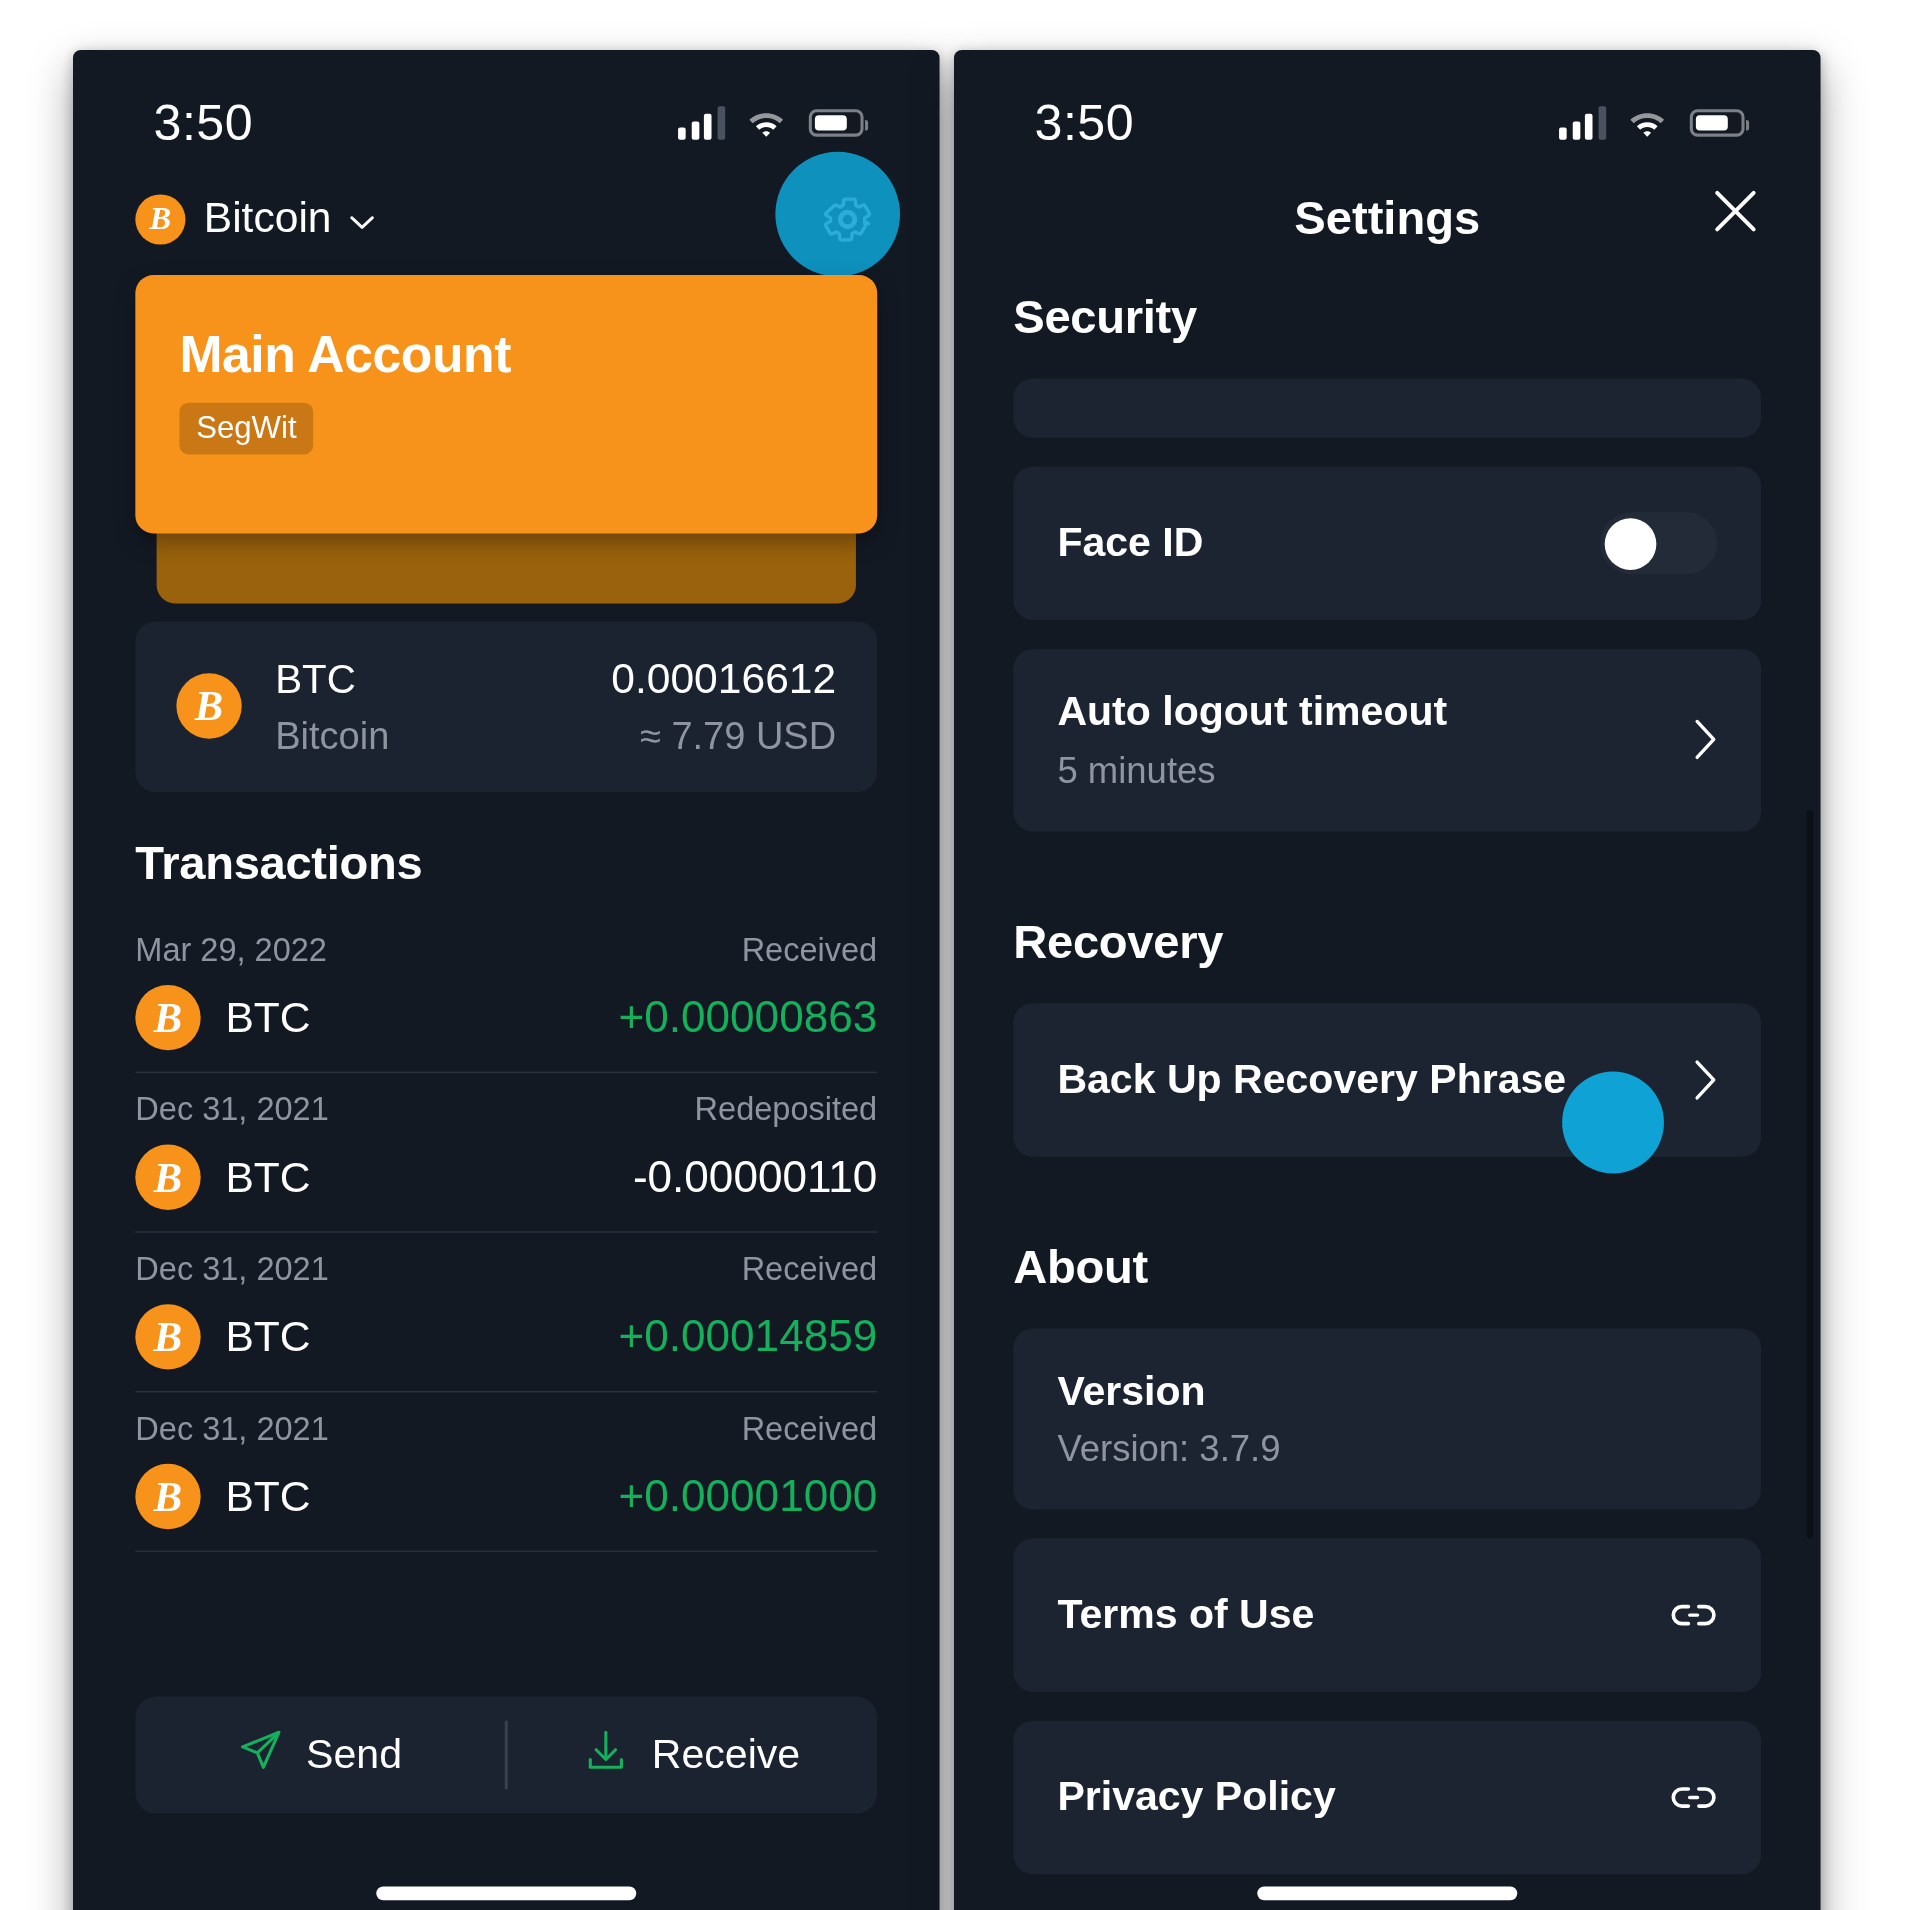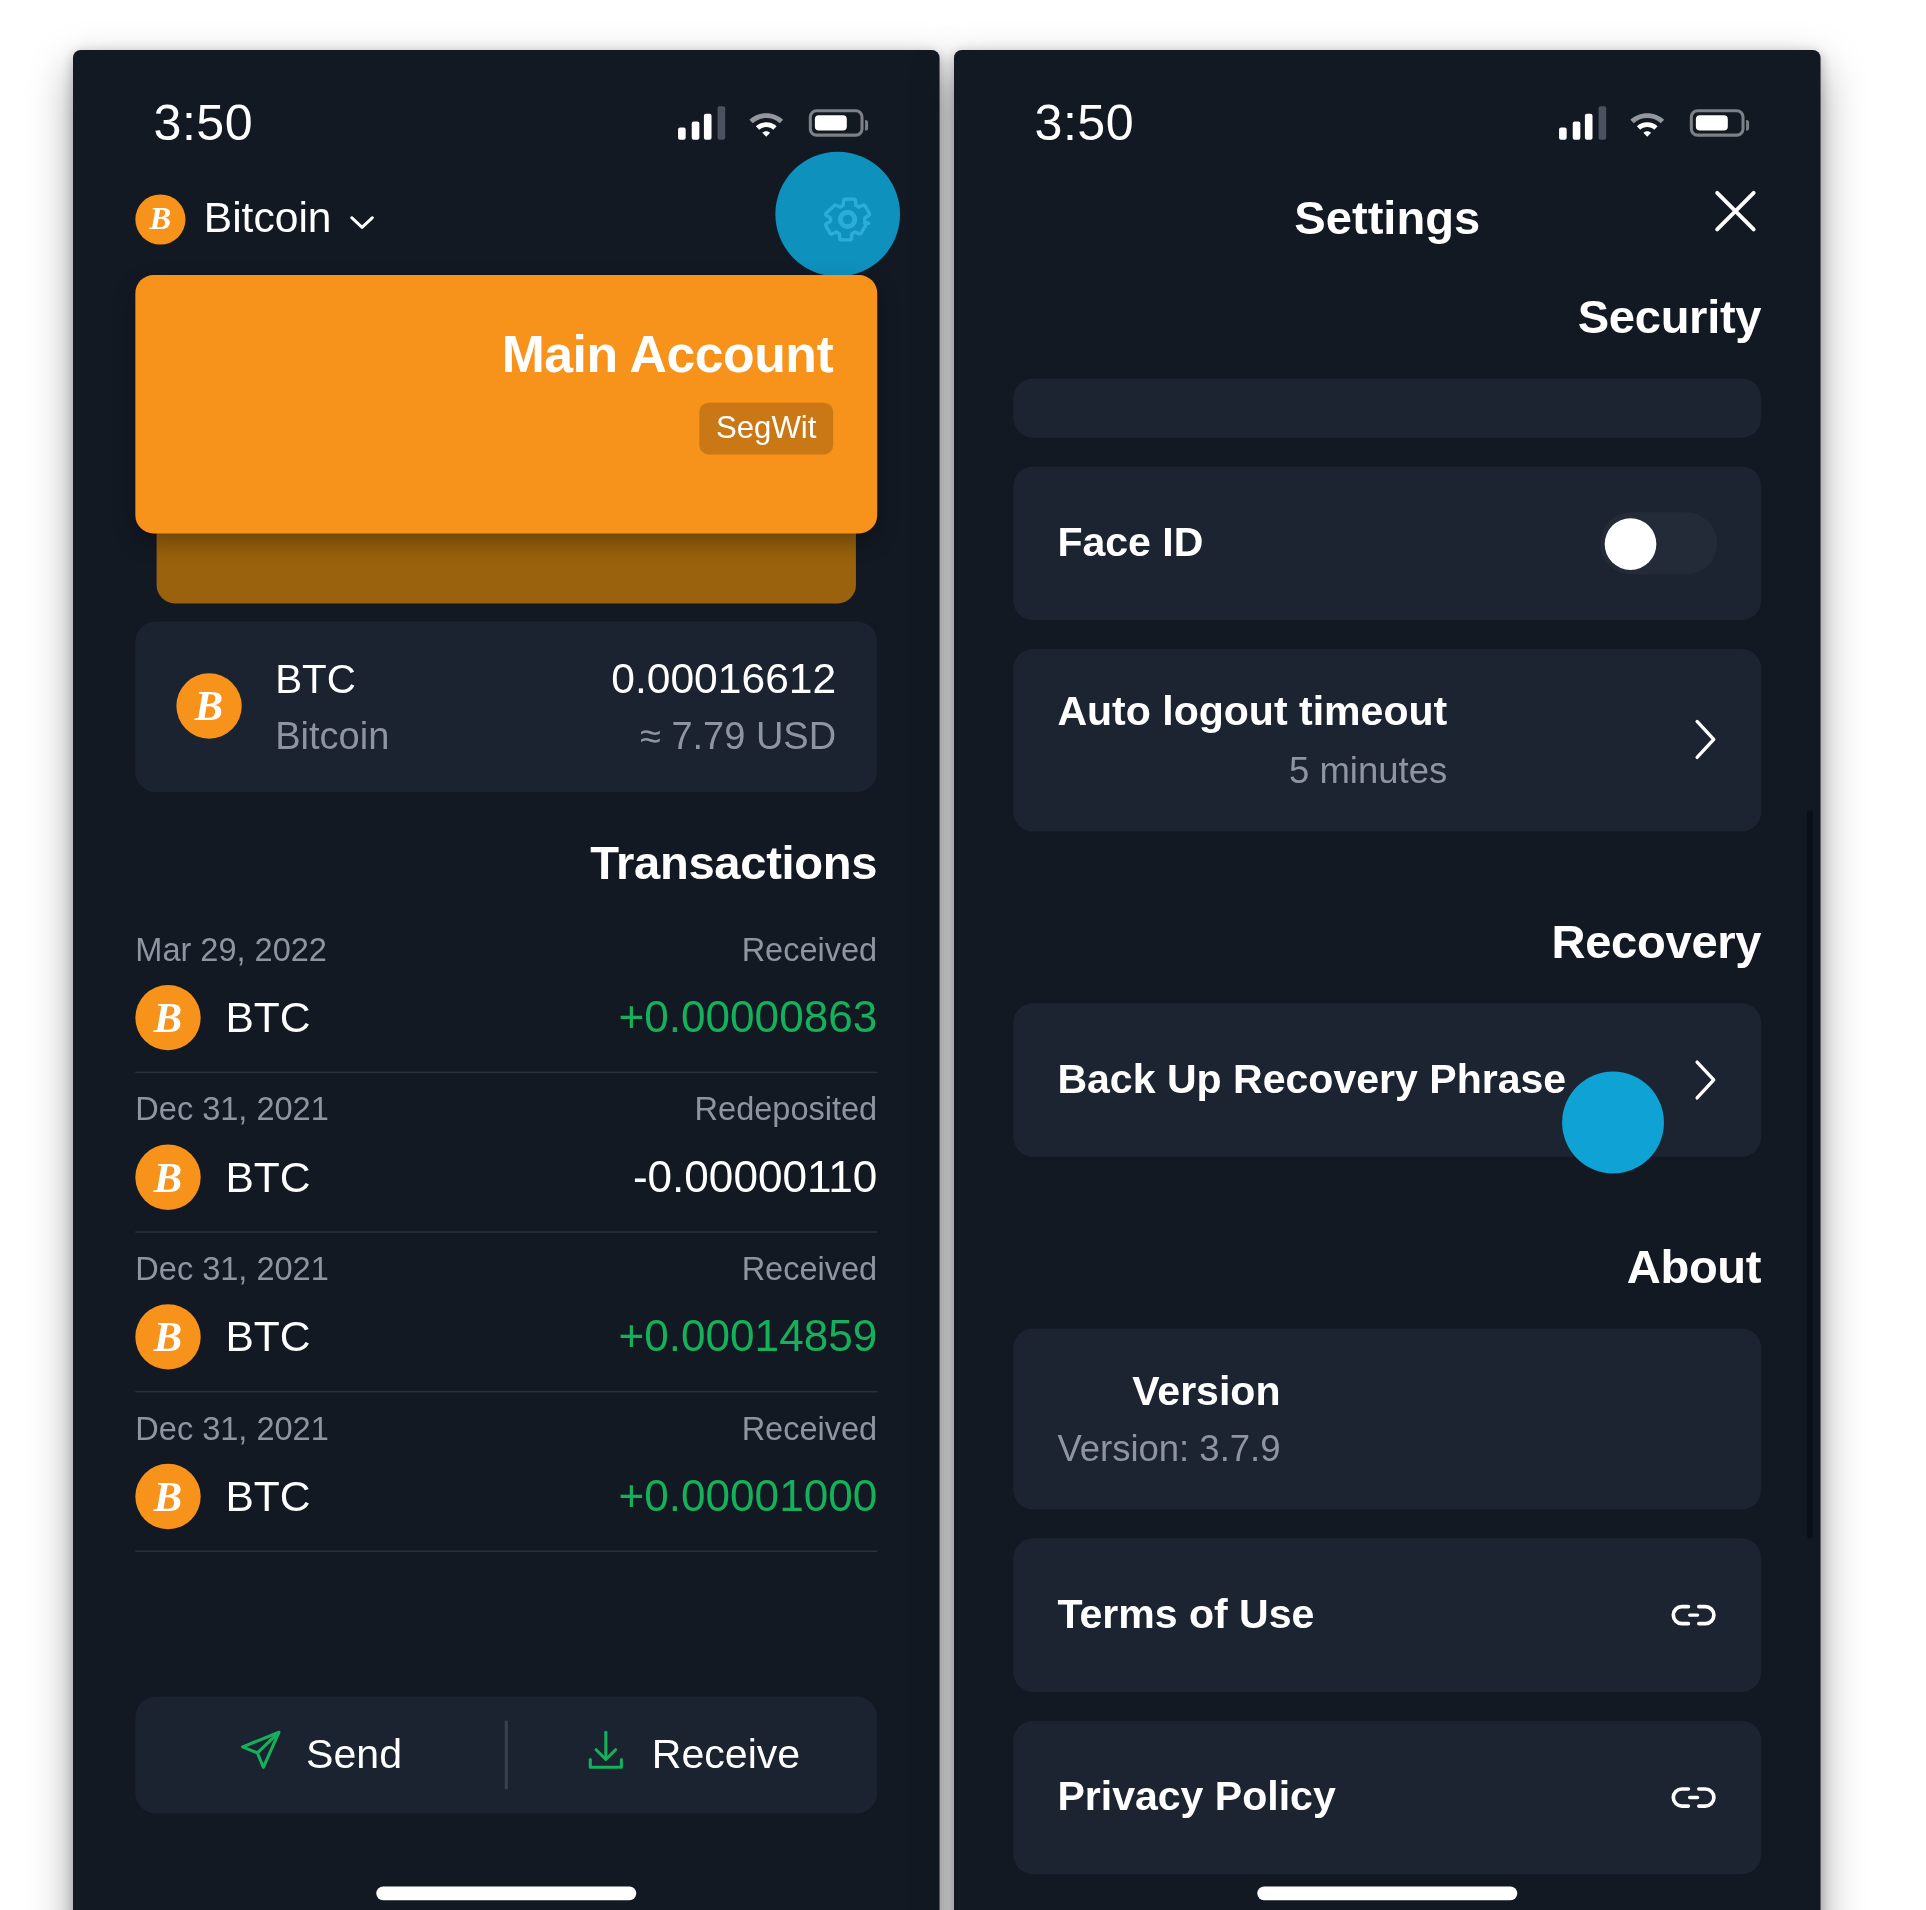--- a/index.html
+++ b/index.html
@@ -186,21 +186,21 @@
   .scrollbar-track {
     position:absolute; right:5.1px; top:342px; width:4.3px; height:479px;
     background:#0b0f16; border-radius:2.6px;
   }
 
   .link-icon { width:31px; height:19px; flex:0 0 auto; }
 </style>
 </head>
 <body>
 
-<div class="stage" style="width: 1656px; height: 1911px; text-align: right;">
+<div class="stage" style="width: 1656px; height: 1911px;">
 
   <div class="phone left" style="transform-origin: 0px 0px; transform: scale(1.52027);">
 
     <div class="statusbar">
       <div class="status-time">3:50</div>
       <div class="status-icons">
         <span class="sig">
             <i></i>
             <i></i>
             <i></i>

